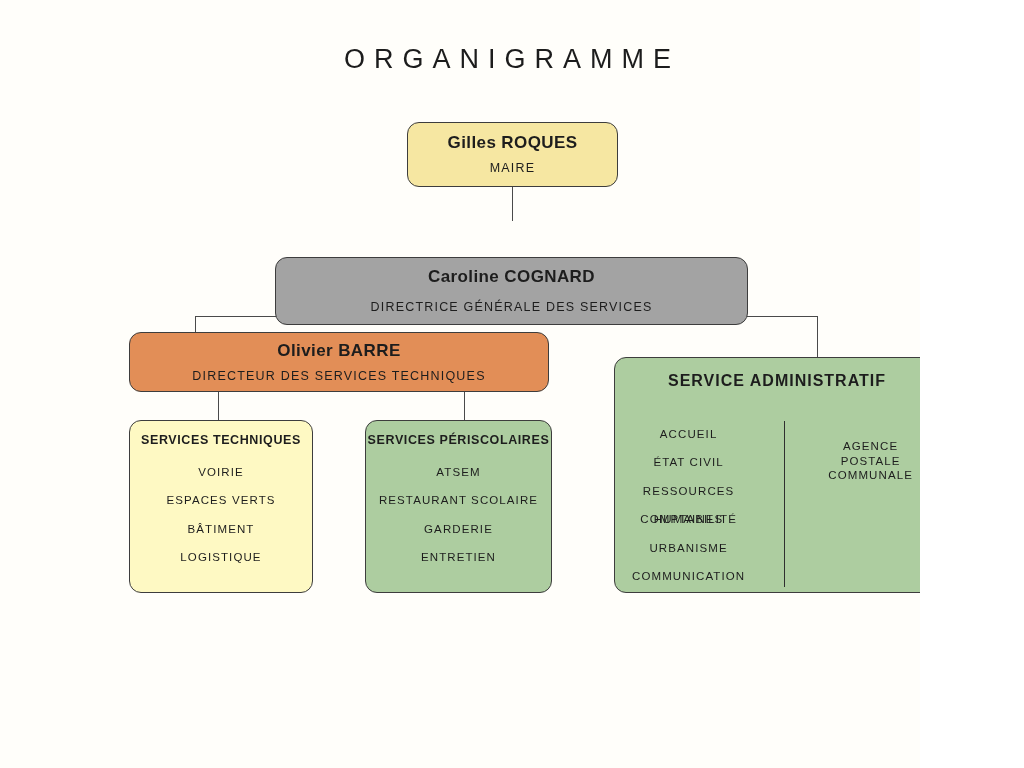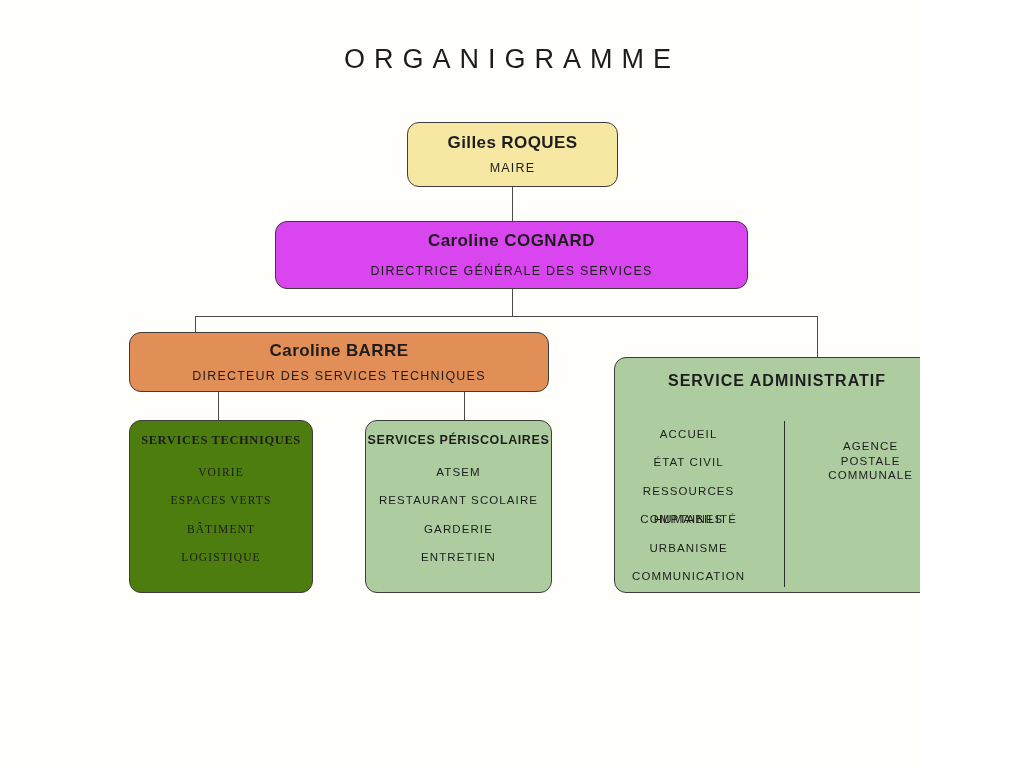--- a/index.html
+++ b/index.html
@@ -116,31 +116,31 @@
   <div class="vline" style="left:195px;top:316px;height:16px;"></div>
   <div class="vline" style="left:817px;top:316px;height:41px;"></div>
   <div class="vline" style="left:218px;top:392px;height:28px;"></div>
   <div class="vline" style="left:464px;top:392px;height:28px;"></div>
 
   <div class="node person mayor" style="background-color: rgb(246, 231, 162);">
     <div class="person-name">Gilles ROQUES</div>
     <div class="person-role">MAIRE</div>
   </div>
 
-  <div class="node person dgs" style="background-color: #d946ef;">
+  <div class="node person dgs" style="background-color: #a3a3a3; margin-top: 36px;">
     <div class="person-name">Caroline COGNARD</div>
     <div class="person-role">DIRECTRICE GÉNÉRALE DES SERVICES</div>
   </div>
 
   <div class="node person dst" style="background-color: rgb(226, 142, 87);">
-    <div class="person-name">Caroline BARRE</div>
+    <div class="person-name">Olivier BARRE</div>
     <div class="person-role">DIRECTEUR DES SERVICES TECHNIQUES</div>
   </div>
 
-  <div class="node dept tech" style="background-color: #4d7c0f; font-family: Liberation Serif, serif;">
+  <div class="node dept tech" style="background-color: #fef9c3;">
     <div class="dept-title">SERVICES TECHNIQUES</div>
     <div class="dept-items">
       <div class="dept-item">VOIRIE</div>
       <div class="dept-item">ESPACES VERTS</div>
       <div class="dept-item">BÂTIMENT</div>
       <div class="dept-item">LOGISTIQUE</div>
     </div>
   </div>
 
   <div class="node dept peri" style="background-color: rgb(173, 205, 160);">

